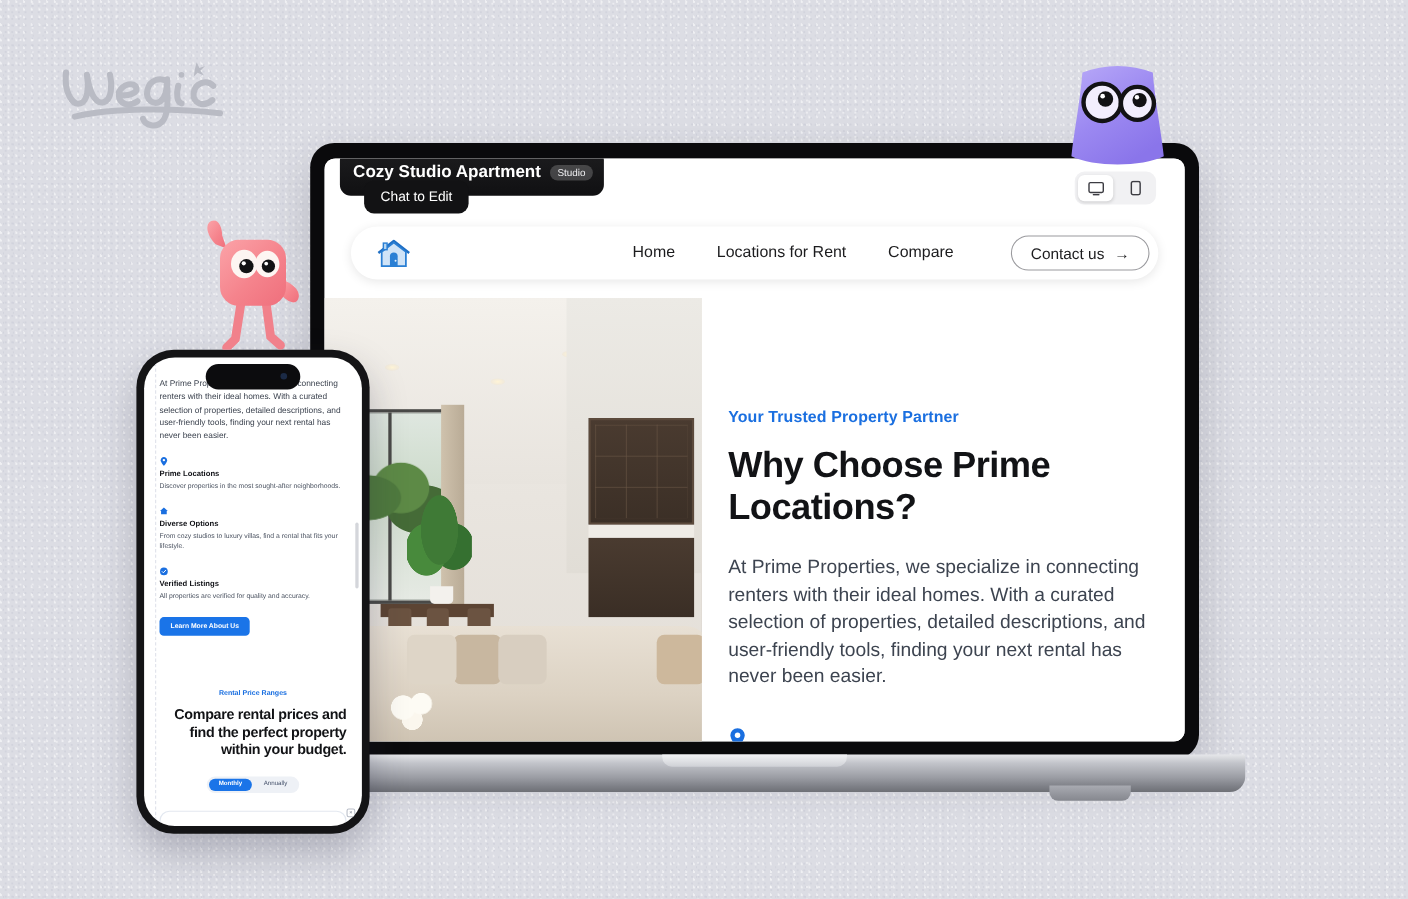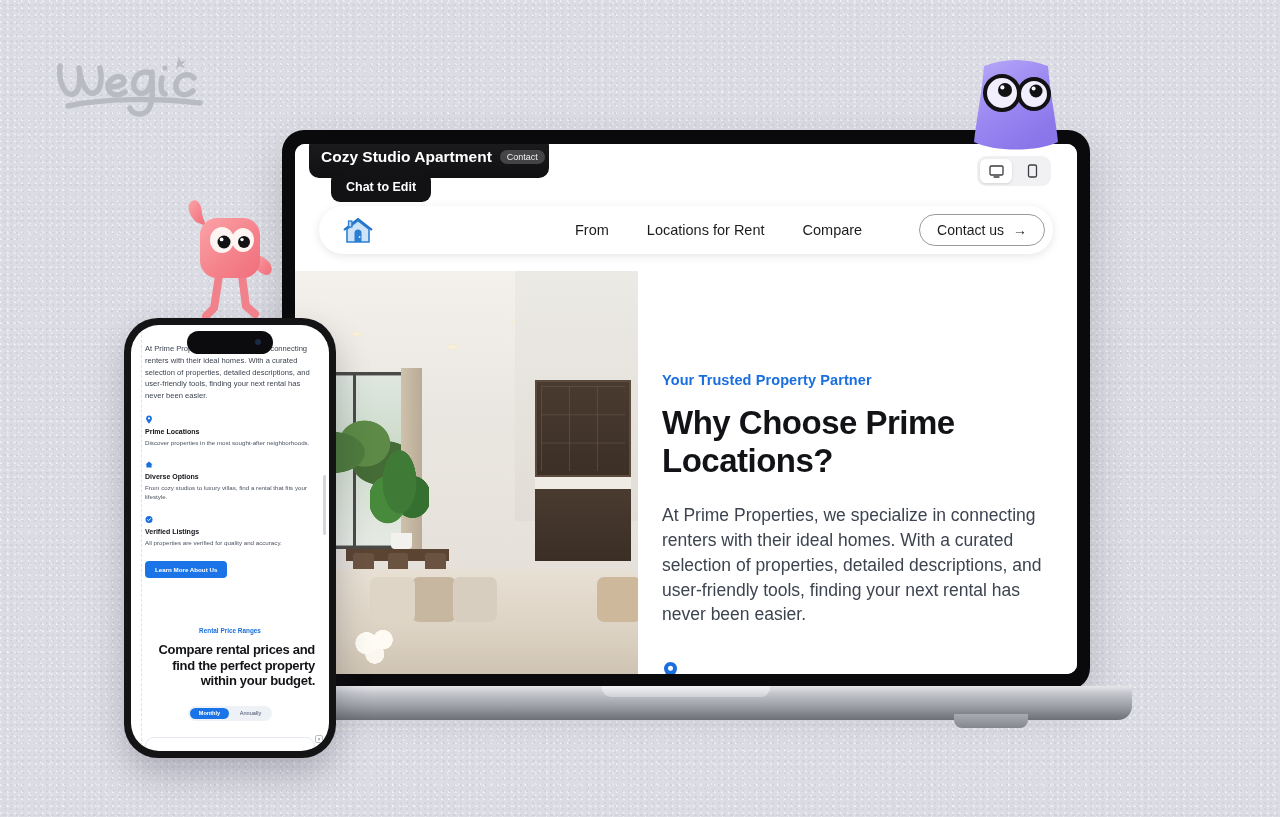--- a/index.html
+++ b/index.html
@@ -143,22 +143,22 @@
     background:linear-gradient(180deg,#1d1d1f,#101012);
     border-radius:10px; overflow:hidden;
     display:flex; align-items:center; gap:8px; padding:0 12px;
   }
   .prop-card .ptitle { color:#fff; font-size:15.5px; font-weight:700; white-space:nowrap; }
   .prop-card .pbadge {
     background:rgba(255,255,255,.2); color:#f0f0f2; font-size:9px;
     padding:2px 7px; border-radius:9px; white-space:nowrap;
   }
   .chat-tip {
-    position:absolute; left:36px; top:28px; z-index:5;
-    background:#121214; color:#fff; font-size:12.5px; font-weight:700;
+    position:absolute; left:36px; top:20px; z-index:5;
+    background:#121214; color:#fff; font-size:12.5px; font-weight:400;
     padding:8px 15px; border-radius:9px; white-space:nowrap;
   }
 
   
   .dev-toggles {
     position:absolute; right:26px; top:12px; display:flex; gap:4px;
     background:#f1f1f3; border-radius:9px; padding:3px; z-index:4;
   }
   .dev-btn { width:32px; height:24px; border-radius:6px; display:flex;
     align-items:center; justify-content:center; cursor:pointer; }
@@ -231,21 +231,21 @@
   </svg>
 </div>
 
 <div class="laptop">
   <div class="laptop-body">
     <div class="laptop-screen">
       <div class="site">
 
         <div class="prop-card">
           <span class="ptitle">Cozy Studio Apartment</span>
-          <span class="pbadge">Contact</span>
+          <span class="pbadge">Studio</span>
         </div>
         <div class="chat-tip">Chat to Edit</div>
 
         <div class="dev-toggles">
           <div class="dev-btn active">
             <svg width="15" height="13" viewBox="0 0 15 13">
               <rect x="1" y="1" width="13" height="9" rx="1.3" fill="none" stroke="#3c3c42" stroke-width="1.3"></rect>
               <path d="M5 12h5" stroke="#3c3c42" stroke-width="1.3" stroke-linecap="round"></path>
             </svg>
           </div>
@@ -258,21 +258,21 @@
 
         <div class="navbar">
           <svg class="brand-house" viewBox="0 0 34 30">
             <path d="M3 15 L17 4 L31 15" fill="none" stroke="#1f6fc4" stroke-width="2.2" stroke-linejoin="round"></path>
             <path d="M6 14 L17 5.5 L28 14 V27 H6 Z" fill="#cfe3f7" stroke="#2a7fd4" stroke-width="1.6"></path>
             <rect x="7.5" y="6" width="3.4" height="6" fill="#b9d8f2" stroke="#2a7fd4" stroke-width="1.3"></rect>
             <path d="M13.5 27 V18 a3.5 3.5 0 0 1 7 0 V27 Z" fill="#2a7fd4"></path>
             <circle cx="18.6" cy="22" r="0.9" fill="#e6f1fb"></circle>
           </svg>
           <nav class="nav-links">
-            <a href="#">From</a>
+            <a href="#">Home</a>
             <a href="#">Locations for Rent</a>
             <a href="#">Compare</a>
           </nav>
           <button class="contact-btn">
             <span>Contact us</span>
             <span>→</span>
           </button>
         </div>
 
         <div class="content">

